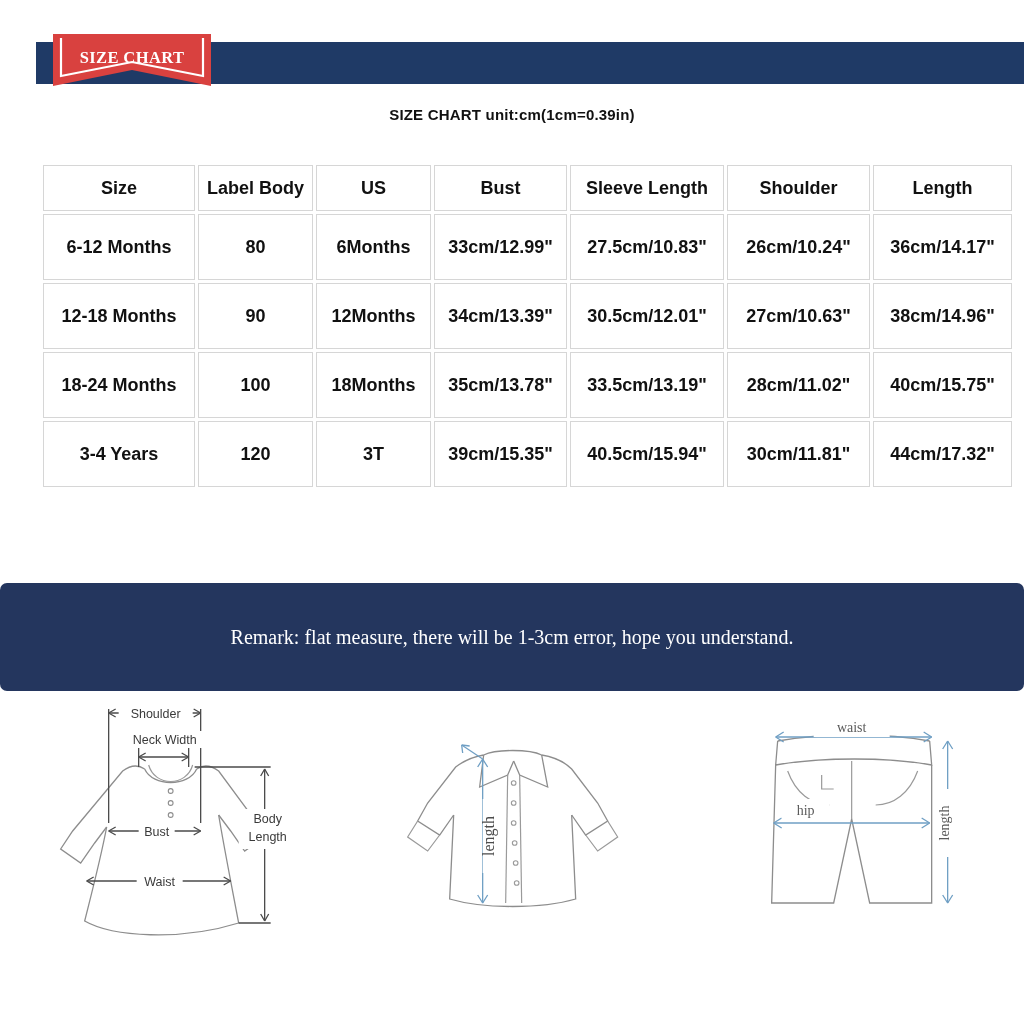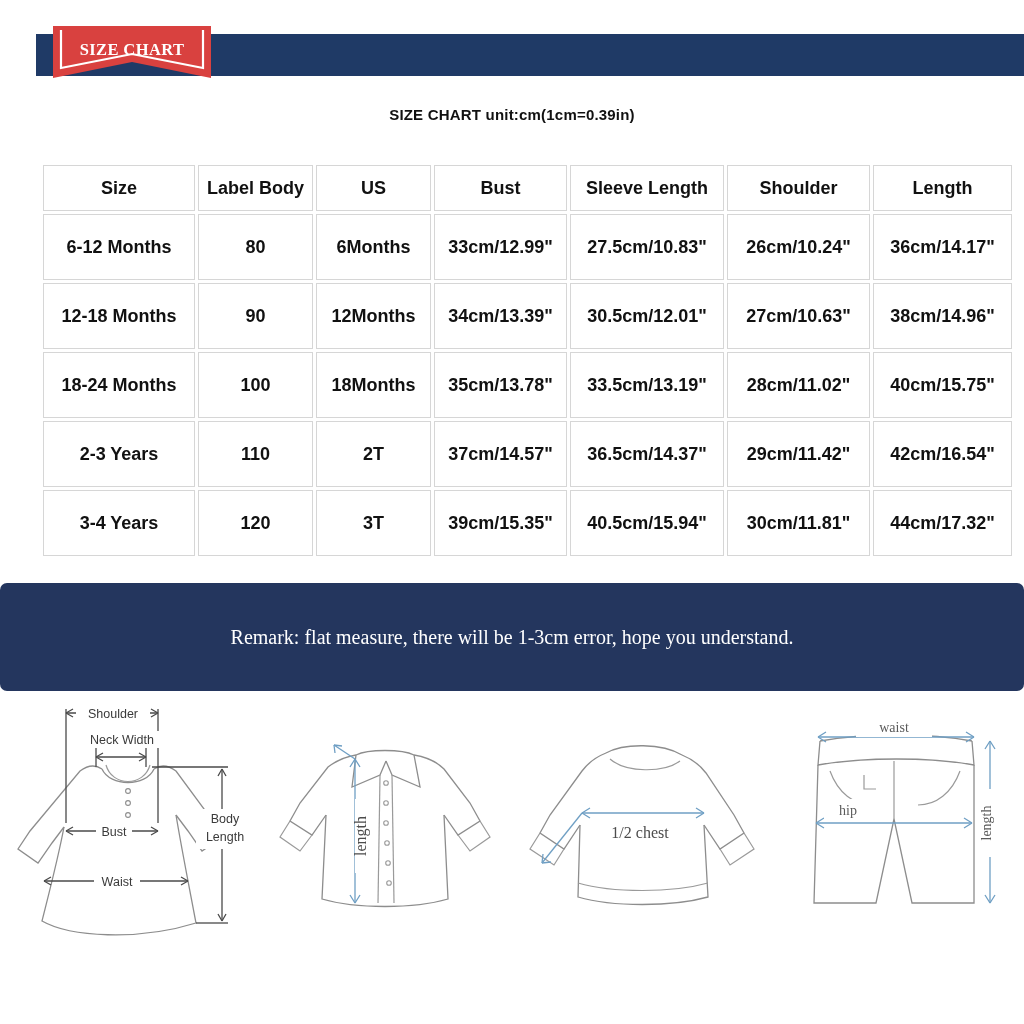--- a/index.html
+++ b/index.html
@@ -12,21 +12,21 @@
     height: 1024px;
     position: relative;
     font-family: "Liberation Sans", sans-serif;
     overflow: hidden;
   }
 
   
   .topbar-wrap {
     position: absolute;
     left: 0;
-    top: 4px;
+    top: 12px;
     width: 1024px;
     height: 96px;
   }
   .navy-bar {
     position: absolute;
     left: 36px;
     top: 30px;
     width: 988px;
     height: 42px;
     background: #1f3a66;
@@ -215,29 +215,20 @@
     <tr>
       <td>18-24 Months</td>
       <td>100</td>
       <td>18Months</td>
       <td>35cm/13.78"</td>
       <td>33.5cm/13.19"</td>
       <td>28cm/11.02"</td>
       <td>40cm/15.75"</td>
     </tr>
     <tr>
-      <td>2-3 Years</td>
-      <td>110</td>
-      <td>2T</td>
-      <td>37cm/14.57"</td>
-      <td>36.5cm/14.37"</td>
-      <td>29cm/11.42"</td>
-      <td>42cm/16.54"</td>
-    </tr>
-    <tr>
       <td>3-4 Years</td>
       <td>120</td>
       <td>3T</td>
       <td>39cm/15.35"</td>
       <td>40.5cm/15.94"</td>
       <td>30cm/11.81"</td>
       <td>44cm/17.32"</td>
     </tr>
   </tbody>
 </table>
@@ -321,43 +312,20 @@
 
       <path class="dim-blue" d="M99 68 V212"></path>
       <path class="dim-blue" d="M99 68 l-5 8 M99 68 l5 8 M99 212 l-5 -8 M99 212 l5 -8"></path>
       <path class="dim-blue" d="M99 68 L78 54"></path>
       <path class="dim-blue" d="M78 54 l8 1 M78 54 l1 8"></path>
       <rect x="99" y="108" width="22" height="74" fill="#ffffff"></rect>
       <text class="dg-label-serif" x="110" y="145" text-anchor="middle" transform="rotate(-90 110 145)">length</text>
     </svg>
   </div>
 
-  <div class="diagram">
-    <svg viewBox="0 0 256 260" preserveAspectRatio="xMidYMid meet">
-
-      <path class="dg-line" d="M94 62 C112 52 150 52 170 64"></path>
-      <path class="dg-line2" d="M98 68 C114 82 152 82 168 70"></path>
-
-      <path class="dg-line" d="M94 62 C84 66 76 72 70 80 L38 124 L28 142 L52 158 L68 134"></path>
-      <path class="dg-line" d="M170 64 C180 68 188 74 194 82 L222 124 L232 142 L208 158 L192 134"></path>
-      <path class="dg-line" d="M68 134 L66 206 C100 216 160 216 196 206 L192 134"></path>
-
-      <path class="dg-line2" d="M66 192 C100 202 160 202 196 192"></path>
-
-      <path class="dg-line2" d="M28 142 L18 158 L42 174 L52 158"></path>
-      <path class="dg-line2" d="M232 142 L242 158 L218 174 L208 158"></path>
-
-      <path class="dim-blue" d="M70 122 H192"></path>
-      <path class="dim-blue" d="M70 122 l8 -5 M70 122 l8 5 M192 122 l-8 -5 M192 122 l-8 5"></path>
-      <path class="dim-blue" d="M70 122 L30 172"></path>
-      <path class="dim-blue" d="M30 172 l9 -1 M30 172 l1 -9"></path>
-      <rect x="76" y="128" width="104" height="26" fill="#ffffff"></rect>
-      <text class="dg-label-serif" x="128" y="147" text-anchor="middle">1/2 chest</text>
-    </svg>
-  </div>
 
   <div class="diagram">
     <svg viewBox="0 0 256 260" preserveAspectRatio="xMidYMid meet">
 
       <path class="dg-line" d="M52 50 C96 42 162 42 204 50"></path>
       <path class="dg-line" d="M52 50 L50 74 C96 66 162 66 206 74 L204 50"></path>
 
       <path class="dg-line" d="M50 74 L46 212 L108 212 L126 128 L144 212 L206 212 L206 74"></path>
 
       <path class="dg-line2" d="M126 128 L126 70"></path>

